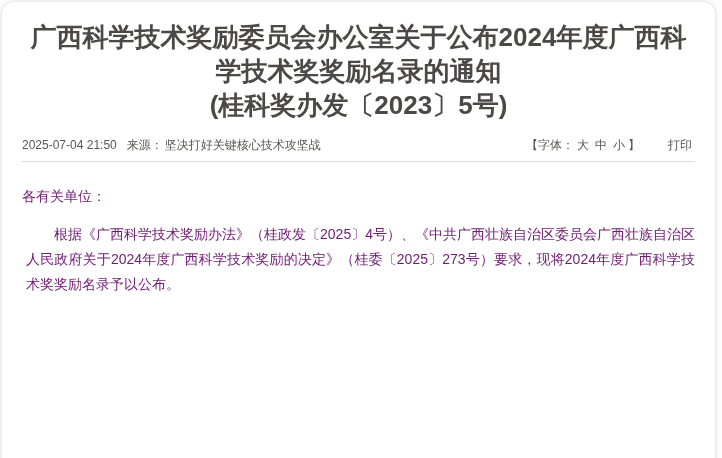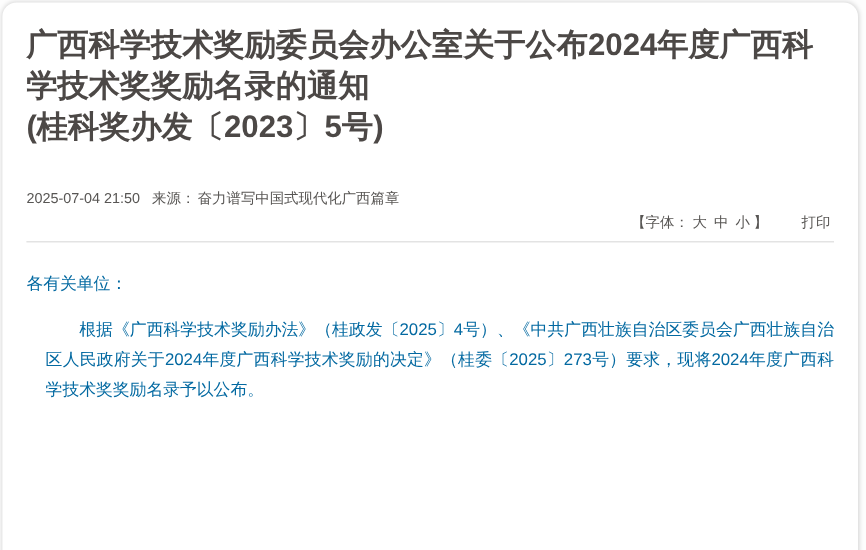--- a/index.html
+++ b/index.html
@@ -18,81 +18,81 @@
     right: 7px;
     bottom: -30px;
     background: #ffffff;
     border-radius: 12px;
     box-shadow: 0 0 4px rgba(0,0,0,0.18);
     padding: 0 20px;
     box-sizing: border-box;
   }
   .title {
     margin: 18px 0 0 0;
-    text-align: left;
+    text-align: center;
     font-size: 26px;
     font-weight: 700;
     color: #4c4846;
     line-height: 34px;
   }
   .title span { display: block; }
   .meta {
     margin-top: 15px;
     display: flex;
     justify-content: space-between;
     align-items: center;
     font-size: 12px;
     color: #585654;
   }
   .meta-left span { margin-right: 2px; }
   .meta-left .dt { margin-right: 10px; text-align: center; }
-  .meta-right { color: #585654; margin-top: 40px; }
+  .meta-right { color: #585654; }
   .meta-right a {
     color: #585654;
     text-decoration: none;
     cursor: pointer;
     margin: 0 3px;
   }
   .meta-right .print {
     margin-left: 28px;
   }
   .divider {
     margin-top: 7px;
     border-bottom: 1px solid #dcdcdc;
     height: 0;
   }
   .body {
     font-size: 14px;
-    color: #0369a1;
+    color: #701a75;
     line-height: 25px;
   }
   .salutation { margin: 22px 0 0 0; }
   .para {
-    margin: 13px 0 0 16px;
+    margin: 13px 0 0 4px;
     text-indent: 2em;
     text-align: justify;
   }
   .attachment {
     margin: 22px 0 0 0;
     text-indent: 2em;
   }
 </style>
 </head>
 <body>
 
 <div class="card">
 
   <h1 class="title">
     <span>广西科学技术奖励委员会办公室关于公布2024年度广西科学技术奖奖励名录的通知</span>
     <span>(桂科奖办发〔2023〕5号)</span>
   </h1>
 
   <div class="meta">
     <div class="meta-left">
-      <span class="dt">2025-07-04 21:50</span><span>来源：</span><span>奋力谱写中国式现代化广西篇章</span>
+      <span class="dt">2025-07-04 21:50</span><span>来源：</span><span>坚决打好关键核心技术攻坚战</span>
     </div>
     <div class="meta-right">
       <span>【字体：</span><a>大</a><a>中</a><a>小</a><span>】</span><a class="print">打印</a>
     </div>
   </div>
 
   <div class="divider"></div>
 
   <div class="body">
     <p class="salutation">各有关单位：</p>

